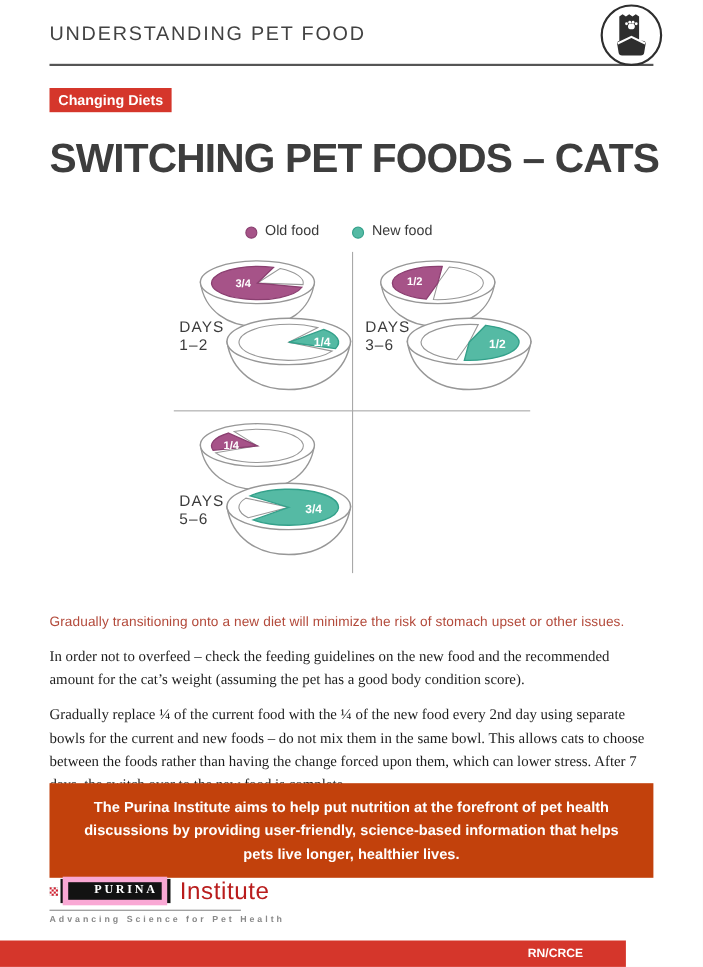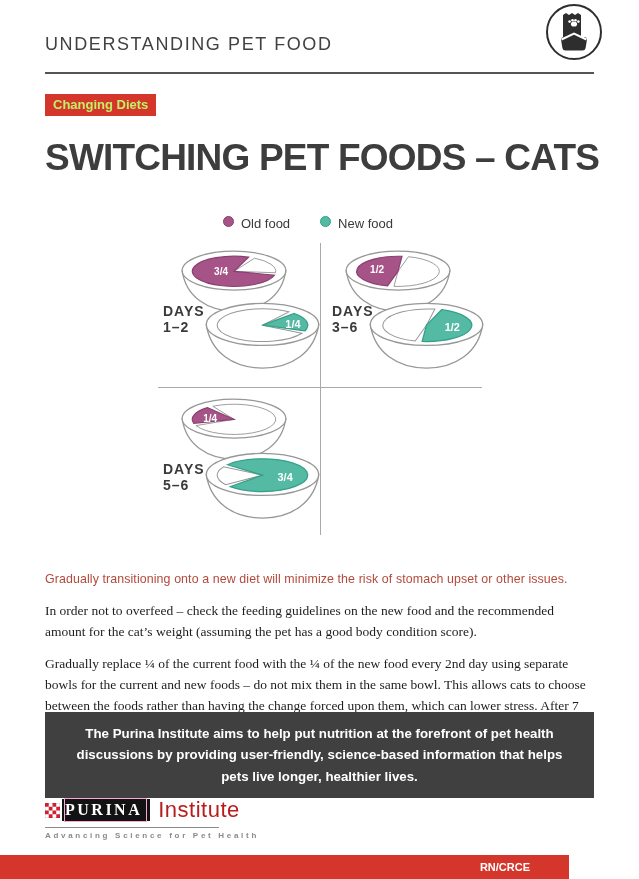--- a/index.html
+++ b/index.html
@@ -3,89 +3,89 @@
 <meta charset="utf-8">
 <style>
   * { margin:0; padding:0; box-sizing:border-box; }
   html,body { background:#e9e9e9; }
   .page {
     position:relative; width:639px; height:879px; margin:0 auto;
     background:#ffffff; overflow:hidden;
     font-family:"Liberation Sans", sans-serif;
   }
   
-  .header { padding:34px 45px 0 45px; position:relative; }
+  .header { padding:20px 45px 0 45px; position:relative; }
   .header-title {
     font-size:18px; letter-spacing:1.6px; color:#424242; font-weight:400;
   }
   .header-icon { position:absolute; right:36px; top:3px; width:58px; height:58px; }
   .header-rule { margin:17px 45px 0 45px; border-top:2px solid #555555; }
 
   
   .badge {
     display:inline-block; margin:20px 0 0 45px; padding:3px 8px 4px 8px;
-    background:#d5362b; color:#bef264; font-size:13px; font-weight:bold;
+    background:#d5362b; color:#ffffff; font-size:13px; font-weight:bold;
   }
 
   
   .main-title {
     margin:21px 45px 4px 45px; font-size:37px; font-weight:bold;
     letter-spacing:-0.8px; color:#3d3d3d; white-space:nowrap;
   }
 
   
   .legend {
     margin:37px 0 0 130px; width:380px; display:flex; justify-content:center;
     gap:30px; position:relative; left:-12px;
   }
-  .legend-item { display:flex; align-items:flex-start; gap:7px; font-size:13px; color:#3a3a3a; }
+  .legend-item { display:flex; align-items:flex-end; gap:7px; font-size:13px; color:#3a3a3a; }
   .legend-dot { width:11px; height:11px; border-radius:50%; }
 
   
   .diagram { position:relative; margin:8px 0 0 130px; width:380px; height:312px; }
   .divider-v { position:absolute; left:190px; top:4px; width:1px; height:292px; background:#a9a9a9; }
   .divider-h { position:absolute; left:28px; top:148px; width:324px; height:1px; background:#a9a9a9; }
   .quad { position:absolute; width:190px; }
   .q0 { left:0; top:0; height:148px; }
   .q1 { left:190px; top:0; height:148px; }
   .q2 { left:0; top:148px; height:164px; }
   .q3 { left:190px; top:148px; height:164px; }
   .quad svg { position:absolute; left:0; top:0; }
   .day-label {
-    position:absolute; font-size:14px; font-weight:bold; color:#3b3b3b;
+    position:absolute; font-size:14px; font-weight:normal; color:#3b3b3b;
     letter-spacing:1px; line-height:1.15;
   }
   .frac { font-size:14px; font-weight:bold; fill:#ffffff; text-anchor:middle;
           font-family:"Liberation Sans", sans-serif; }
   .bowl-dark-label { font-size:13.5px; font-weight:bold; fill:#3a3a3a; text-anchor:middle;
           letter-spacing:0.5px; font-family:"Liberation Sans", sans-serif; }
 
   
   .highlight {
     margin:21px 30px 0 45px; font-size:12.4px; color:#b34a3b; letter-spacing:0.1px;
   }
   .bodytext { margin:15px 45px 0 45px; width:552px;
     font-family:"Liberation Serif", serif; font-size:13.5px; line-height:1.55; color:#1d1d1d; }
   .bodytext p { margin-bottom:11px; }
 
   .info-box {
     position:absolute; left:45px; top:712px; width:549px;
-    background:#404040; color:#ffffff; text-align:center;
+    background:#c2410c; color:#ffffff; text-align:center;
     font-size:13.3px; font-weight:bold; line-height:1.6; padding:11px 28px;
   }
 
   
   .logo { position:absolute; left:45px; top:797px; width:200px; }
   .logo-row { display:flex; align-items:center; }
   .purina-box {
     background:#121212; display:flex; align-items:center; padding:2px 3px 2px 2px; height:22px;
   }
   .purina-word {
-    border:1px solid #f9a8d4; color:#ffffff; font-family:"Liberation Serif", serif;
-    font-weight:bold; font-size:16px; letter-spacing:2.5px; padding:1px 4px 1px 0; line-height:1.2;
+    border:5px solid #f9a8d4; color:#ffffff; font-family:"Liberation Serif", serif;
+    font-weight:bold; font-size:11px; letter-spacing:2.5px; padding:1px 4px 1px 24px; line-height:1.2;
   }
   .institute-word { font-size:22px; color:#b91c1c; margin-left:8px; letter-spacing:0.5px; }
   .logo-rule { border-top:1px solid #8a8a8a; margin-top:4px; width:174px; }
   .logo-tagline { margin-top:3px; font-size:8px; font-weight:bold; letter-spacing:2.7px; color:#8a8a8a; white-space:nowrap; }
 
   
   .footer-bar {
     position:absolute; left:0; bottom:0; width:569px; height:24px;
     background:#d5362b; color:#ffffff; font-size:11px; font-weight:bold;
     text-align:right; line-height:24px; padding-right:39px;

